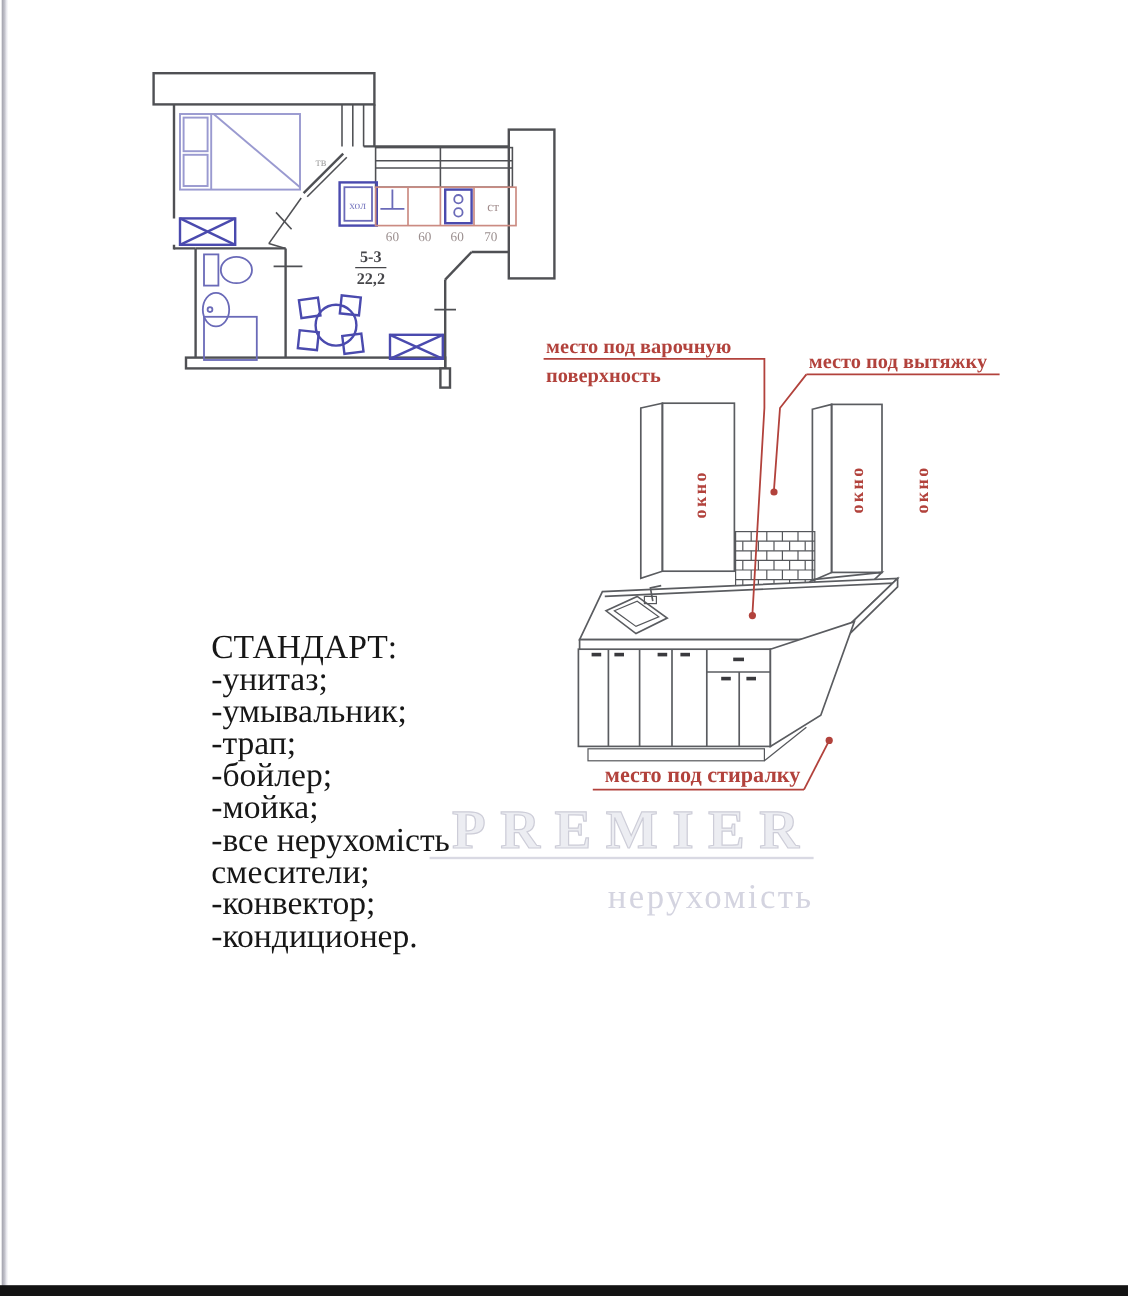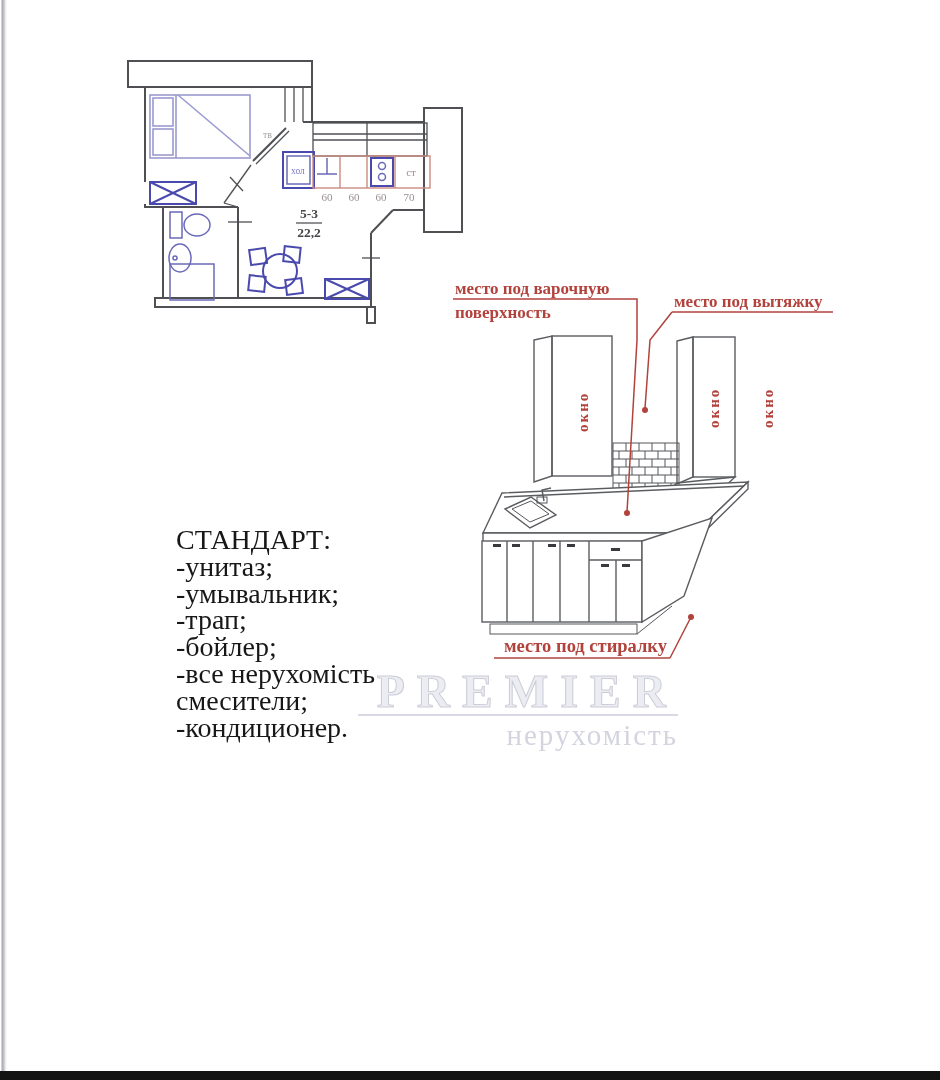--- a/index.html
+++ b/index.html
@@ -51,21 +51,21 @@
   }
   .watermark{
     position:absolute;left:358px;top:672px;width:320px;z-index:1;
     font-family:"Liberation Serif",serif;text-align:right;
   }
   .watermark .wm-title{
     font-size:46px;letter-spacing:12px;font-weight:700;
     color:#ecedf2;-webkit-text-stroke:1px #cdcdd8;line-height:40px;
   }
   .watermark .wm-sub{
-    margin-top:2px;border-top:2px solid #d9d9e3;padding-top:4px;
+    margin-top:2px;border-top:2px solid #d9d9e3;padding-top:17px;
     font-size:29px;letter-spacing:2px;color:#d4d4e0;line-height:30px;
   }
 </style>
 </head>
 <body>
 
 <div class="edge-stripe"></div>
 
 <svg id="floorplan" width="352" height="274" viewBox="118 53 352 274">
 
@@ -301,18 +301,20 @@
   <div class="wm-title">PREMIER</div>
   <div class="wm-sub">нерухомість</div>
 </div>
 
 <div class="standard-list">
   <div>СТАНДАРТ:</div>
   <div>-унитаз;</div>
   <div>-умывальник;</div>
   <div>-трап;</div>
   <div>-бойлер;</div>
+  <div>-мойка;</div>
   <div>-все нерухомість</div>
   <div>смесители;</div>
+  <div>-конвектор;</div>
   <div>-кондиционер.</div>
 </div>
 
 <div class="bottom-bar"></div>
 
 </body></html>

